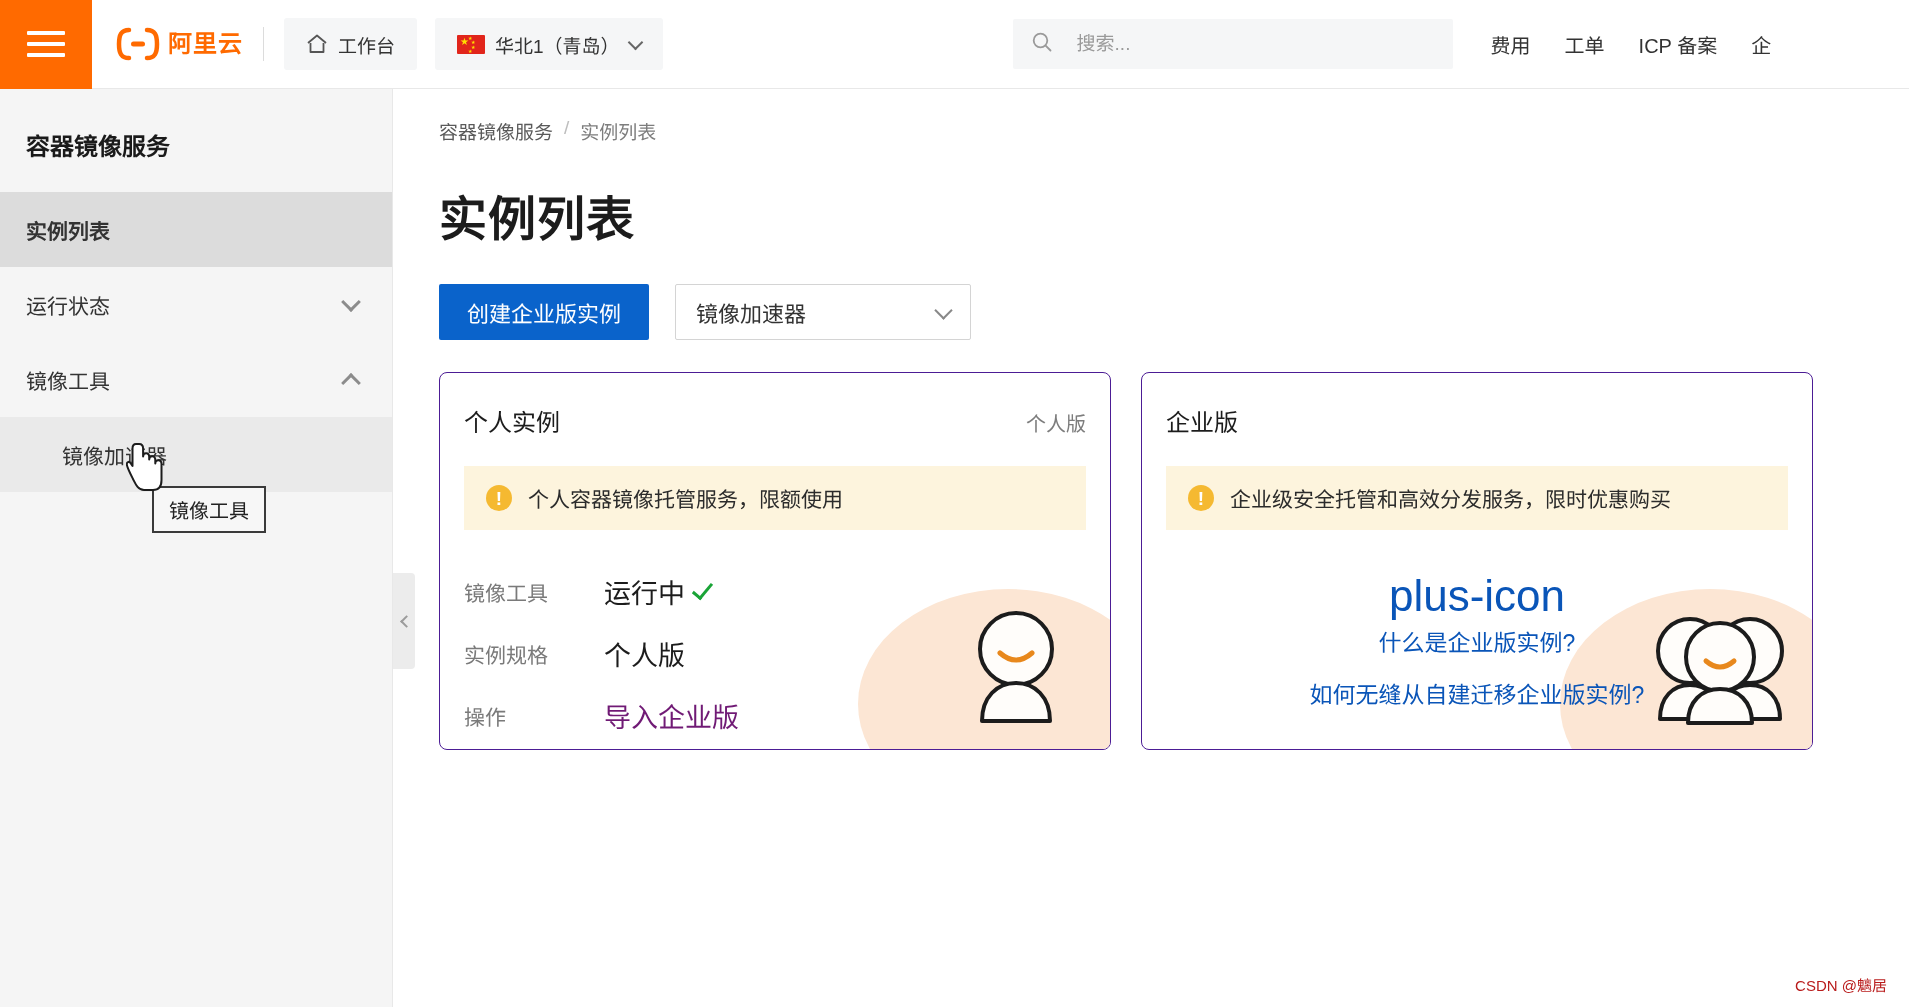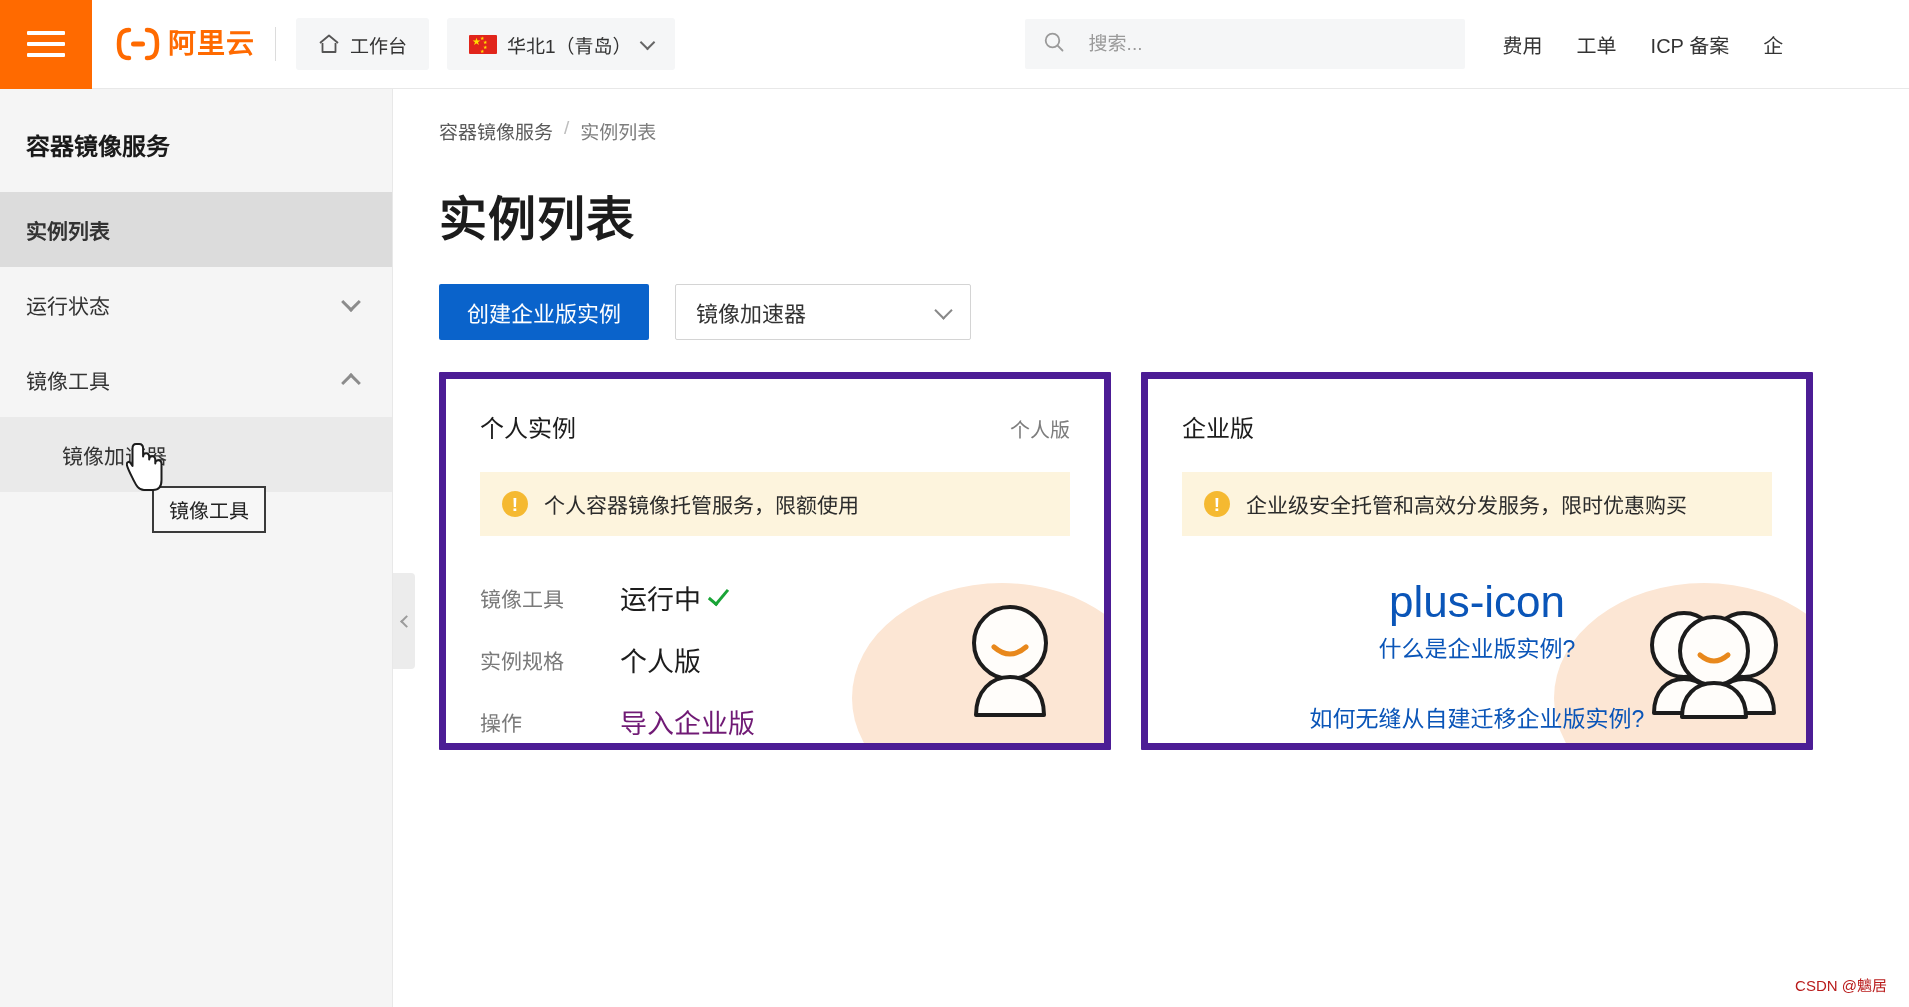--- a/index.html
+++ b/index.html
@@ -34,21 +34,21 @@
   }
   .logo {
     display: flex; align-items: center;
     margin-left: 24px; gap: 8px; flex: 0 0 auto; cursor: pointer;
   }
   .logo-bracket {
     display: inline-block; width: 44px; height: 34px; position: relative;
   }
   .logo-bracket svg { display: block; }
   .logo-text {
-    font-size: 28px; font-weight: 700; color: #ff6a00;
+    font-size: 24px; font-weight: 700; color: #ff6a00;
     letter-spacing: 1px; line-height: 1;
   }
   .hdivider {
     width: 1px; height: 34px; background: #dcdcdc; margin: 0 20px; flex: 0 0 auto;
   }
   .hbtn {
     height: 52px; background: #f5f6f7; border-radius: 3px;
     display: flex; align-items: center; gap: 10px;
     padding: 0 22px; font-size: 19px; color: #333;
     cursor: pointer; flex: 0 0 auto;
@@ -174,22 +174,22 @@
   }
   .select-box .chev {
     width: 13px; height: 13px;
     border-right: 2.5px solid #888; border-bottom: 2.5px solid #888;
   }
 
   
   .cards { margin-top: 32px; display: flex; gap: 30px; }
   .card {
     width: 672px; height: 378px; background: #fff;
-    border: 7px solid #4c1d95; border-radius: 1px;
-    position: relative; overflow: hidden; padding: 30px 34px;
+    border: 1px solid #4c1d95; border-radius: 8px;
+    position: relative; overflow: hidden; padding: 30px 24px;
   }
   .card-head {
     display: flex; align-items: baseline; justify-content: space-between;
   }
   .card-title { font-size: 24px; color: #1c1c1c; }
   .card-tag { font-size: 20px; color: #7d7d7d; }
   .notice {
     margin-top: 28px; background: #fdf4dd; height: 64px;
     display: flex; align-items: center; gap: 16px; padding: 0 22px;
     font-size: 21px; color: #2b2b2b;
@@ -224,21 +224,21 @@
     margin-top: 44px; text-align: center;
   }
   .plus {
     font-size: 44px; color: #0a55b8; line-height: 1;
     font-weight: 400; cursor: pointer; user-select: none;
   }
   .ent-link {
     display: block; margin-top: 6px;
     font-size: 23px; color: #0a55b8; cursor: pointer;
   }
-  .ent-link + .ent-link { margin-top: 36px; }
+  .ent-link + .ent-link { margin-top: 18px; }
 
   .watermark {
     position: absolute; right: 22px; bottom: 12px;
     font-size: 15px; color: #b91c1c;
   }
 </style>
 </head>
 <body>
 
 <div id="app">

